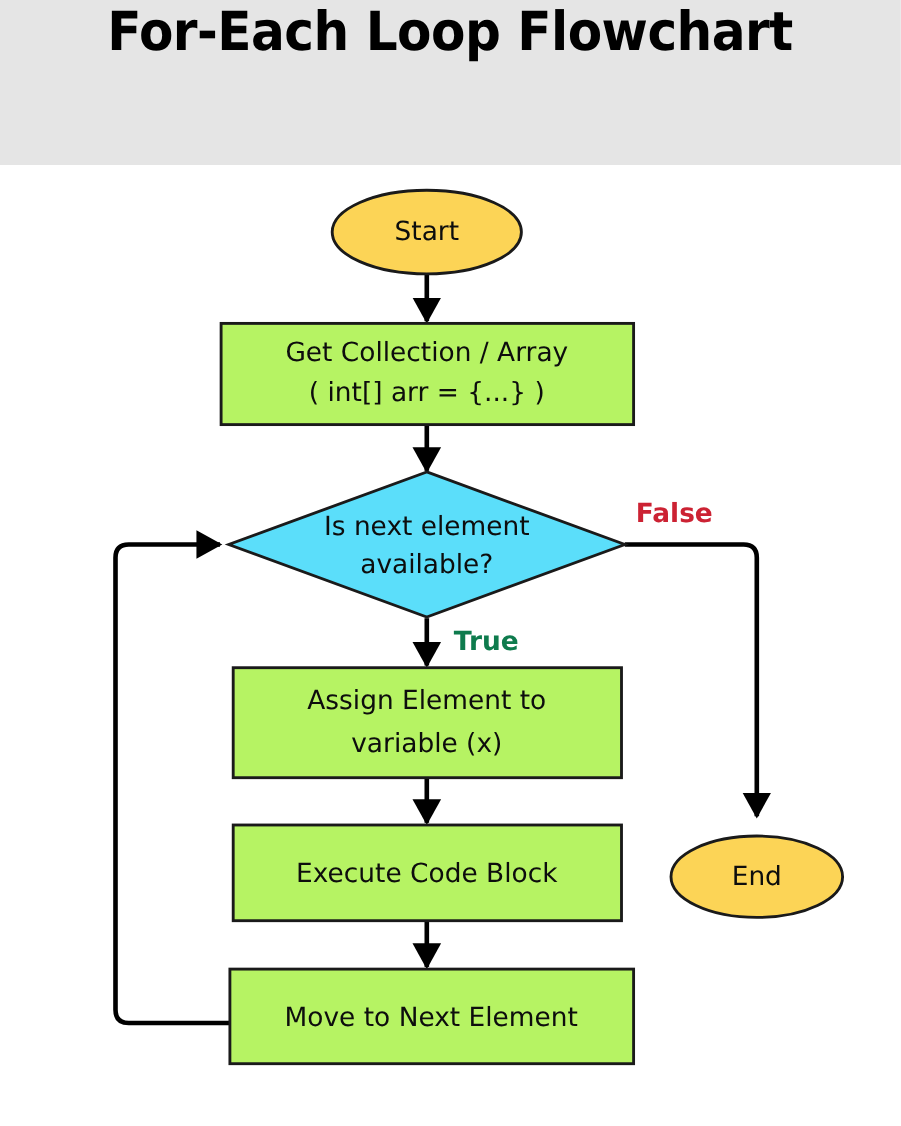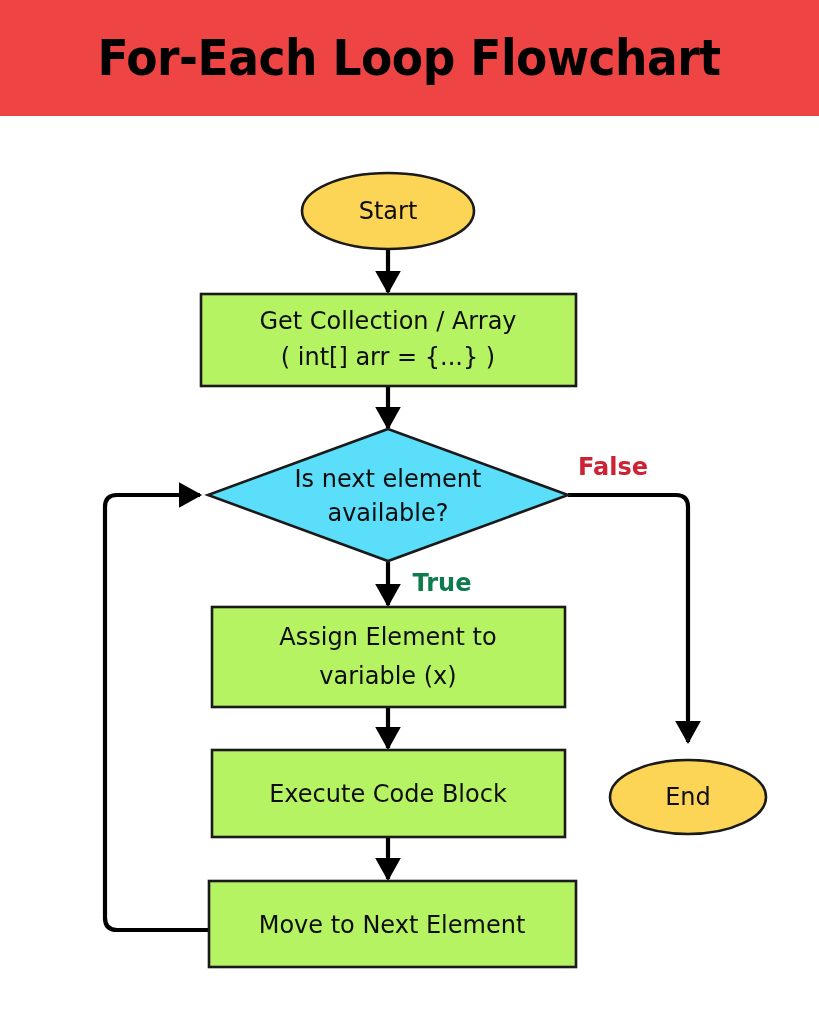--- a/index.html
+++ b/index.html
@@ -17,24 +17,23 @@
     position: relative;
     width: 819px;
     height: 1024px;
     background: #ffffff;
   }
   #title-banner {
     position: absolute;
     left: 0;
     top: 0;
     width: 819px;
-    height: 116px;
-    background: #ef4444;
+    height: 150px;
+    background: #e5e5e5;
     display: flex;
-    align-items: center;
     justify-content: center;
   }
   #title-text {
     font-family: "DejaVu Sans", sans-serif;
     font-weight: 700;
     font-size: 49px;
     letter-spacing: -0.5px;
     color: #000000;
     transform: scaleX(0.93);
     white-space: nowrap;

